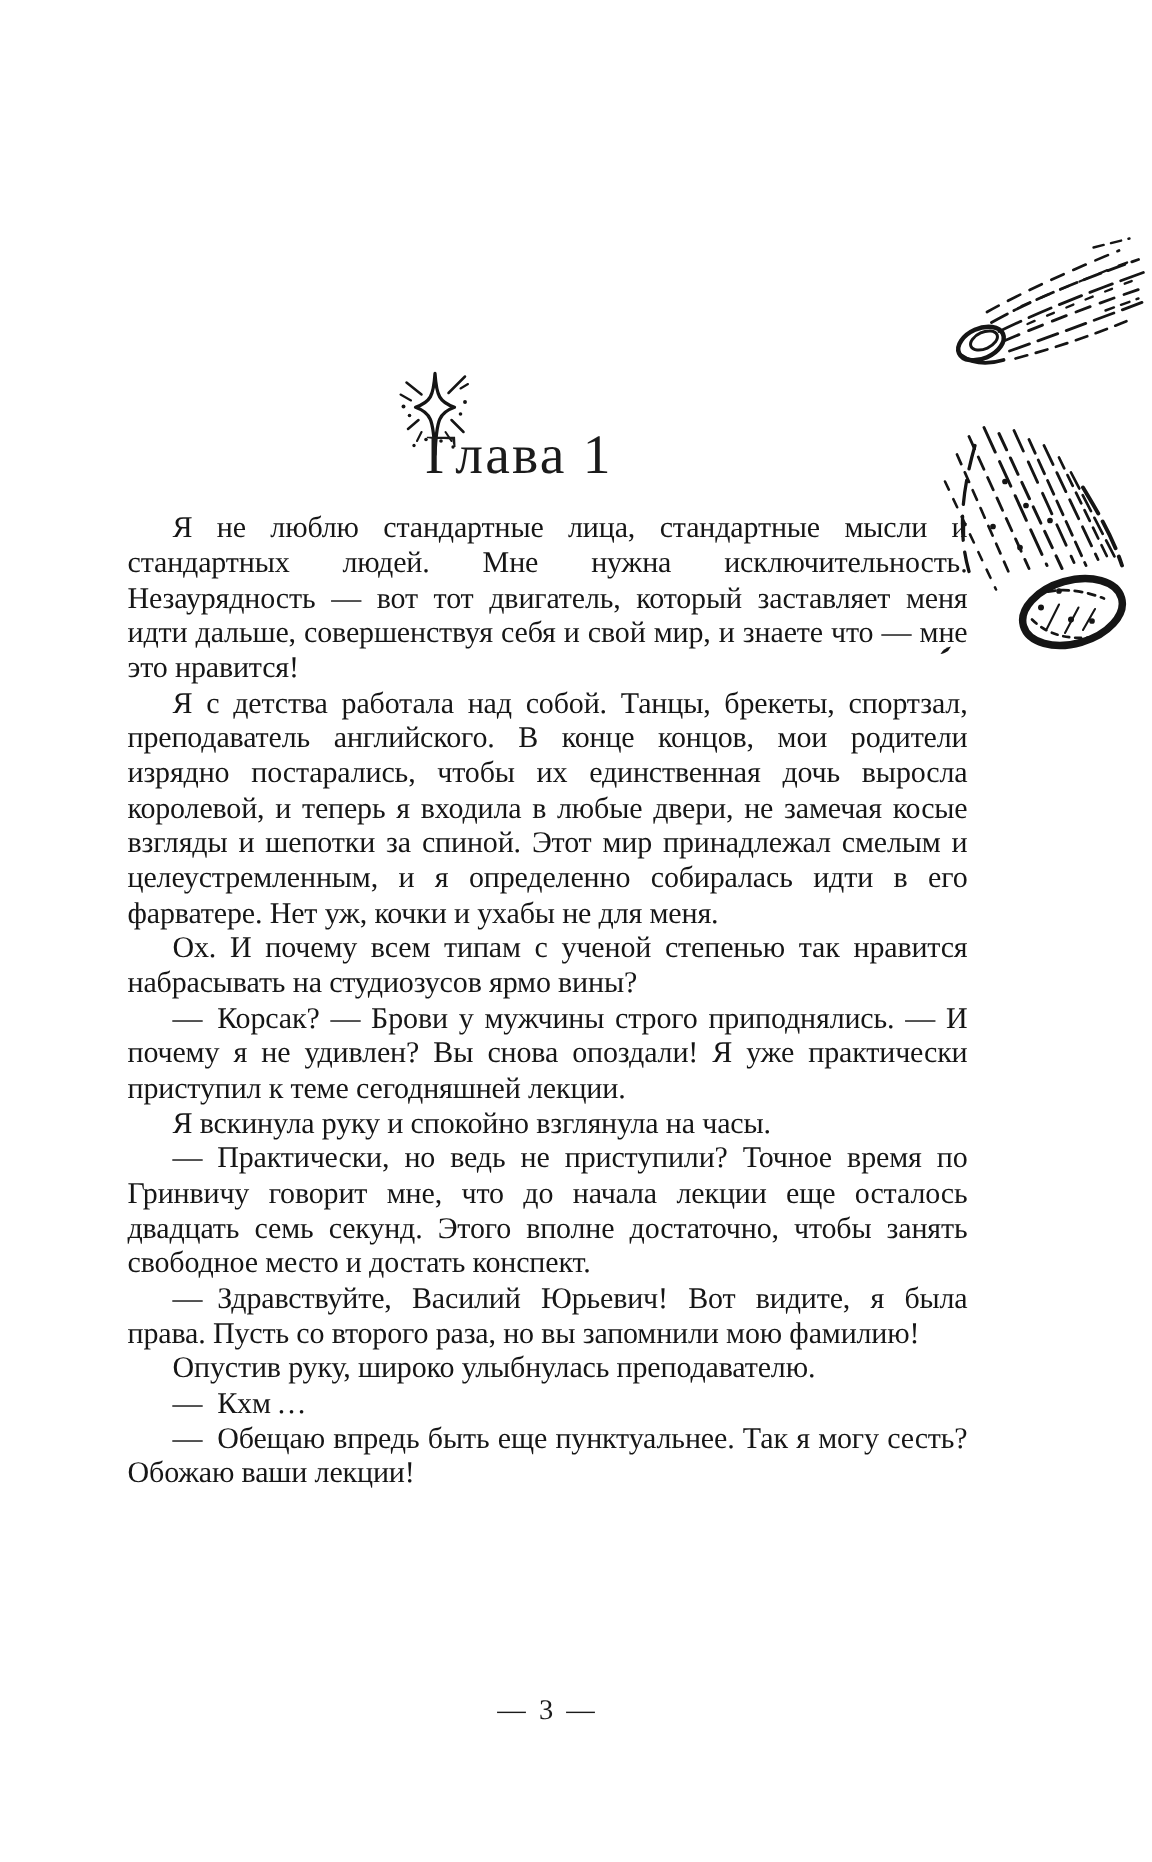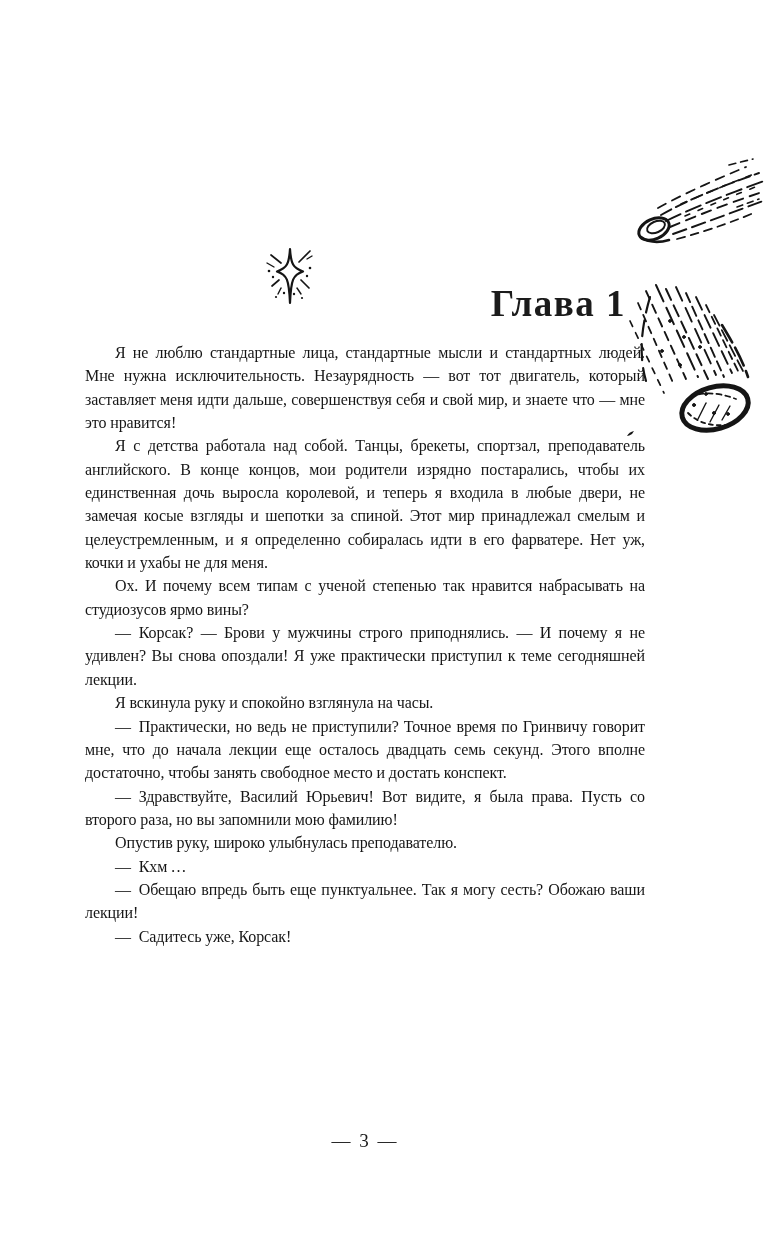--- a/index.html
+++ b/index.html
@@ -8,27 +8,26 @@
     width:768px;height:1241px;
     background:#ffffff;
     overflow:hidden;
     font-family:"Liberation Serif","DejaVu Serif",serif;
     color:#161616;
     margin:0 auto;
   }
   .chapter-heading{
     position:absolute;
     left:85px;top:282px;width:560px;
-    text-align:right;
+    text-align:center;
     font-size:37px;
     letter-spacing:1.5px;
     transform:translateX(-19px);
     color:#1b1b1b;
     white-space:nowrap;
-    font-weight:bold;
   }
   .star{
     position:absolute;left:263px;top:247px;
     width:52px;height:62px;
   }
   .comet-top{
     position:absolute;left:633px;top:155px;
     width:135px;height:100px;
   }
   .comet-mid{
@@ -39,21 +38,21 @@
     position:absolute;left:626px;top:430px;
     width:9px;height:8px;
   }
   .text-col{
     position:absolute;left:85px;top:341px;width:560px;
   }
   .text-col p{
     margin:0;
     text-indent:30px;
     text-align:justify;
-    font-size:16px;
+    font-size:20px;
     line-height:23.35px;
     letter-spacing:-0.1px;
   }
   .footer{
     position:absolute;left:85px;top:1130px;width:560px;
     text-align:center;
     font-size:19px;
     letter-spacing:2px;
     color:#1b1b1b;
   }
@@ -153,18 +152,17 @@
     <p>Я не люблю стандартные лица, стандартные мысли и стандартных людей. Мне нужна исключительность. Незаурядность — вот тот двигатель, который заставляет меня идти дальше, совершенствуя себя и свой мир, и знаете что — мне это нравится!</p>
     <p>Я с детства работала над собой. Танцы, брекеты, спортзал, преподаватель английского. В конце концов, мои родители изрядно постарались, чтобы их единственная дочь выросла королевой, и теперь я входила в любые двери, не замечая косые взгляды и шепотки за спиной. Этот мир принадлежал смелым и целеустремленным, и я определенно собиралась идти в его фарватере. Нет уж, кочки и ухабы не для меня.</p>
     <p>Ох. И почему всем типам с ученой степенью так нравится набрасывать на студиозусов ярмо вины?</p>
     <p>— Корсак? — Брови у мужчины строго приподнялись. — И почему я не удивлен? Вы снова опоздали! Я уже практически приступил к теме сегодняшней лекции.</p>
     <p>Я вскинула руку и спокойно взглянула на часы.</p>
     <p>— Практически, но ведь не приступили? Точное время по Гринвичу говорит мне, что до начала лекции еще осталось двадцать семь секунд. Этого вполне достаточно, чтобы занять свободное место и достать конспект.</p>
     <p>— Здравствуйте, Василий Юрьевич! Вот видите, я была права. Пусть со второго раза, но вы запомнили мою фамилию!</p>
     <p>Опустив руку, широко улыбнулась преподавателю.</p>
     <p>— Кхм …</p>
     <p>— Обещаю впредь быть еще пунктуальнее. Так я могу сесть? Обожаю ваши лекции!</p>
-    <p>— Садитесь уже, Корсак!</p>
   </div>
 
   <div class="footer">— 3 —</div>
 
 </div>
 
 </body></html>

